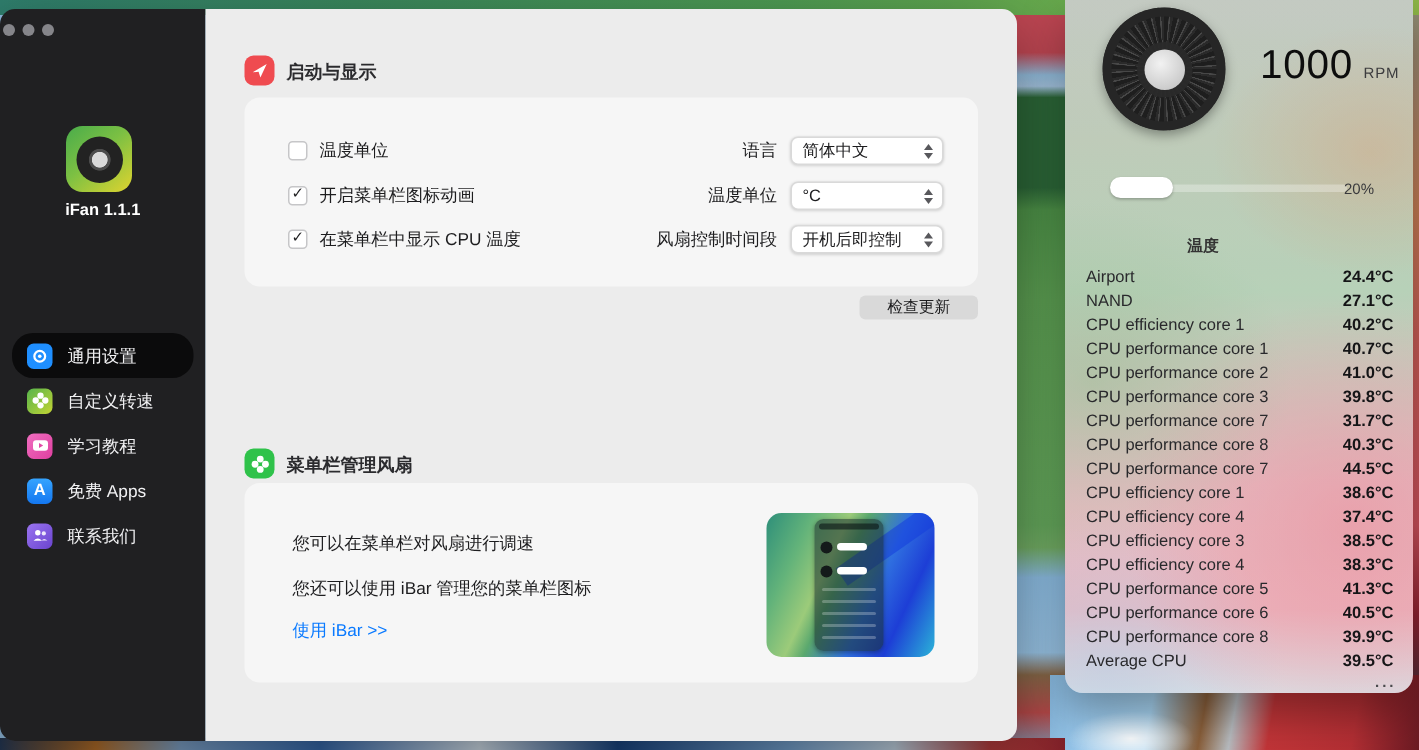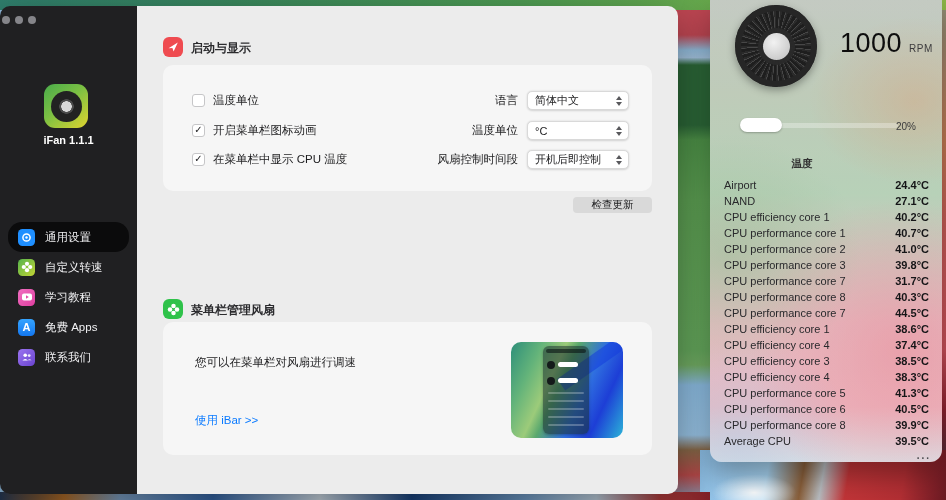--- a/index.html
+++ b/index.html
@@ -278,20 +278,21 @@
             <circle cx="9.2" cy="6" r="2.1" fill="#fff"></circle>
           <circle cx="6" cy="9.2" r="2.1" fill="#fff"></circle>
             <circle cx="2.8" cy="6" r="2.1" fill="#fff"></circle>
         </svg>
       </div>
       <div class="sec-title">菜单栏管理风扇</div>
     </div>
 
     <div class="card card2">
       <div class="line line1">您可以在菜单栏对风扇进行调速</div>
+      <div class="line line2">您还可以使用 iBar 管理您的菜单栏图标</div>
       <div class="link">使用 iBar &gt;&gt;</div>
       <div class="thumb">
         <div class="stripe"></div>
         <div class="phone">
           <div class="bar"></div>
           <div class="srow r1">
               <div class="knob"></div>
               <div class="pill"></div>
             </div>
           <div class="srow r2">

